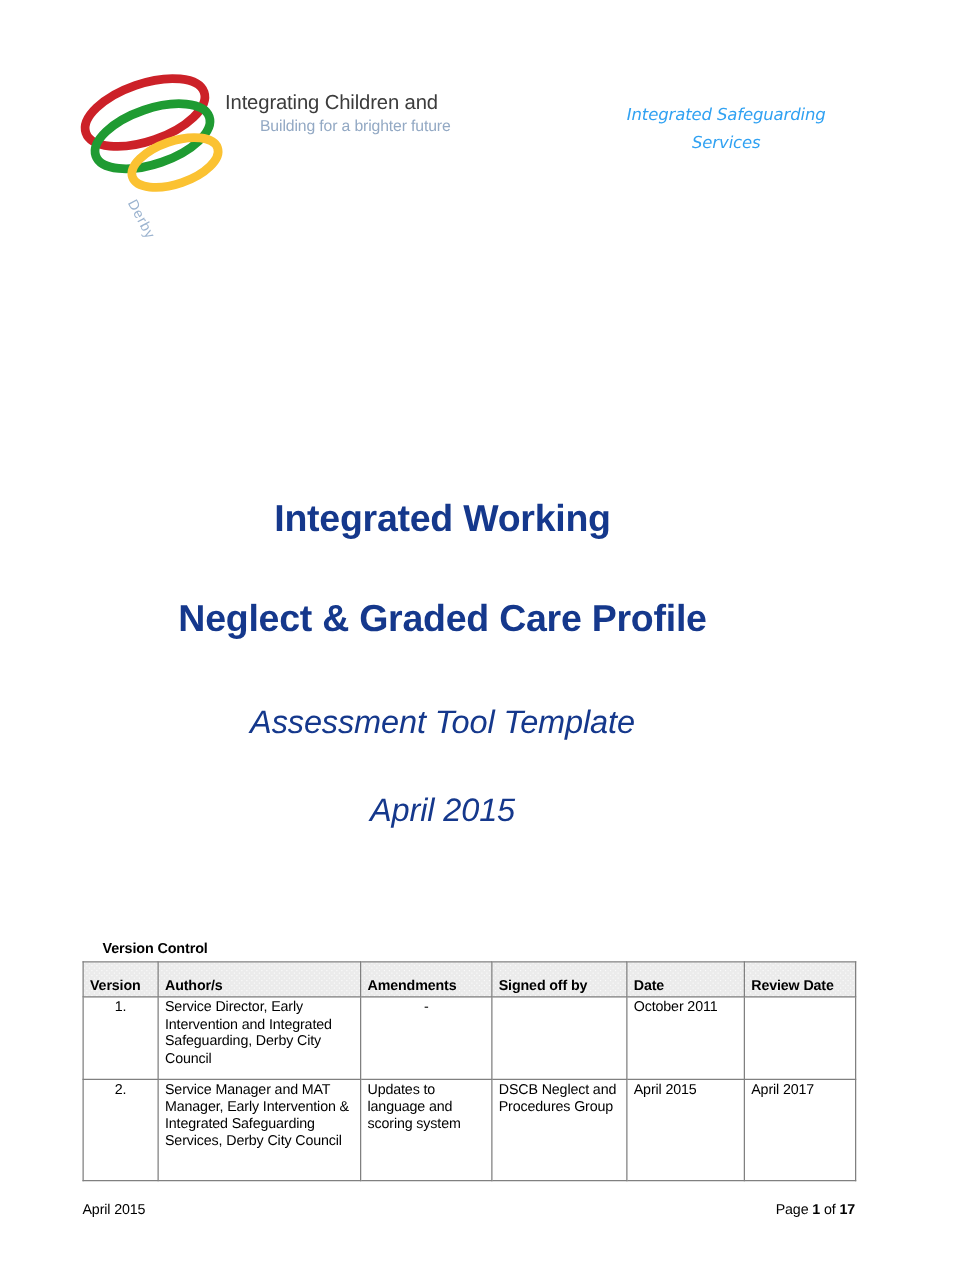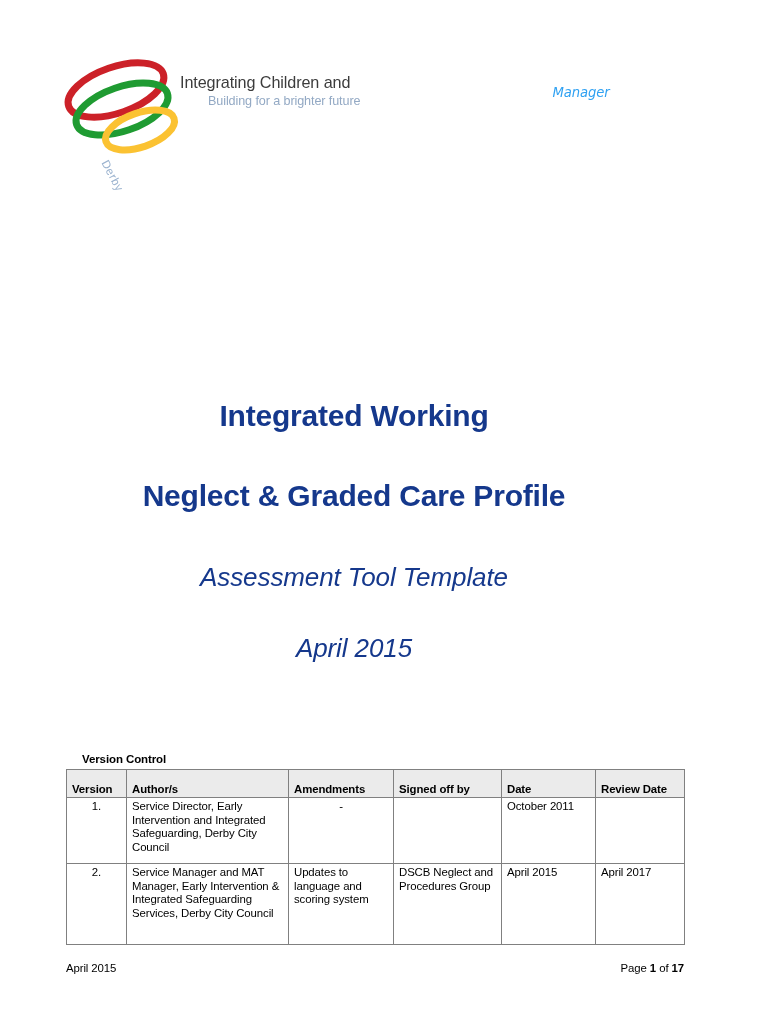--- a/index.html
+++ b/index.html
@@ -206,21 +206,22 @@
 
       <div class="logo-derby">Derby</div>
 
       <div class="logo-words">
         <div class="logo-line1">Integrating Children and</div>
         <div class="logo-tagline">Building for a brighter future</div>
       </div>
     </div>
 
     <div class="service-head">
-      <div>Manager</div>
+      <div>Integrated Safeguarding</div>
+      <div>Services</div>
     </div>
   </div>
 
   <div class="titles">
     <div class="title-main">Integrated Working</div>
     <div class="gap-a"></div>
     <div class="title-main">Neglect &amp; Graded Care Profile</div>
     <div class="gap-b"></div>
     <div class="title-sub">Assessment Tool Template</div>
     <div class="gap-c"></div>

